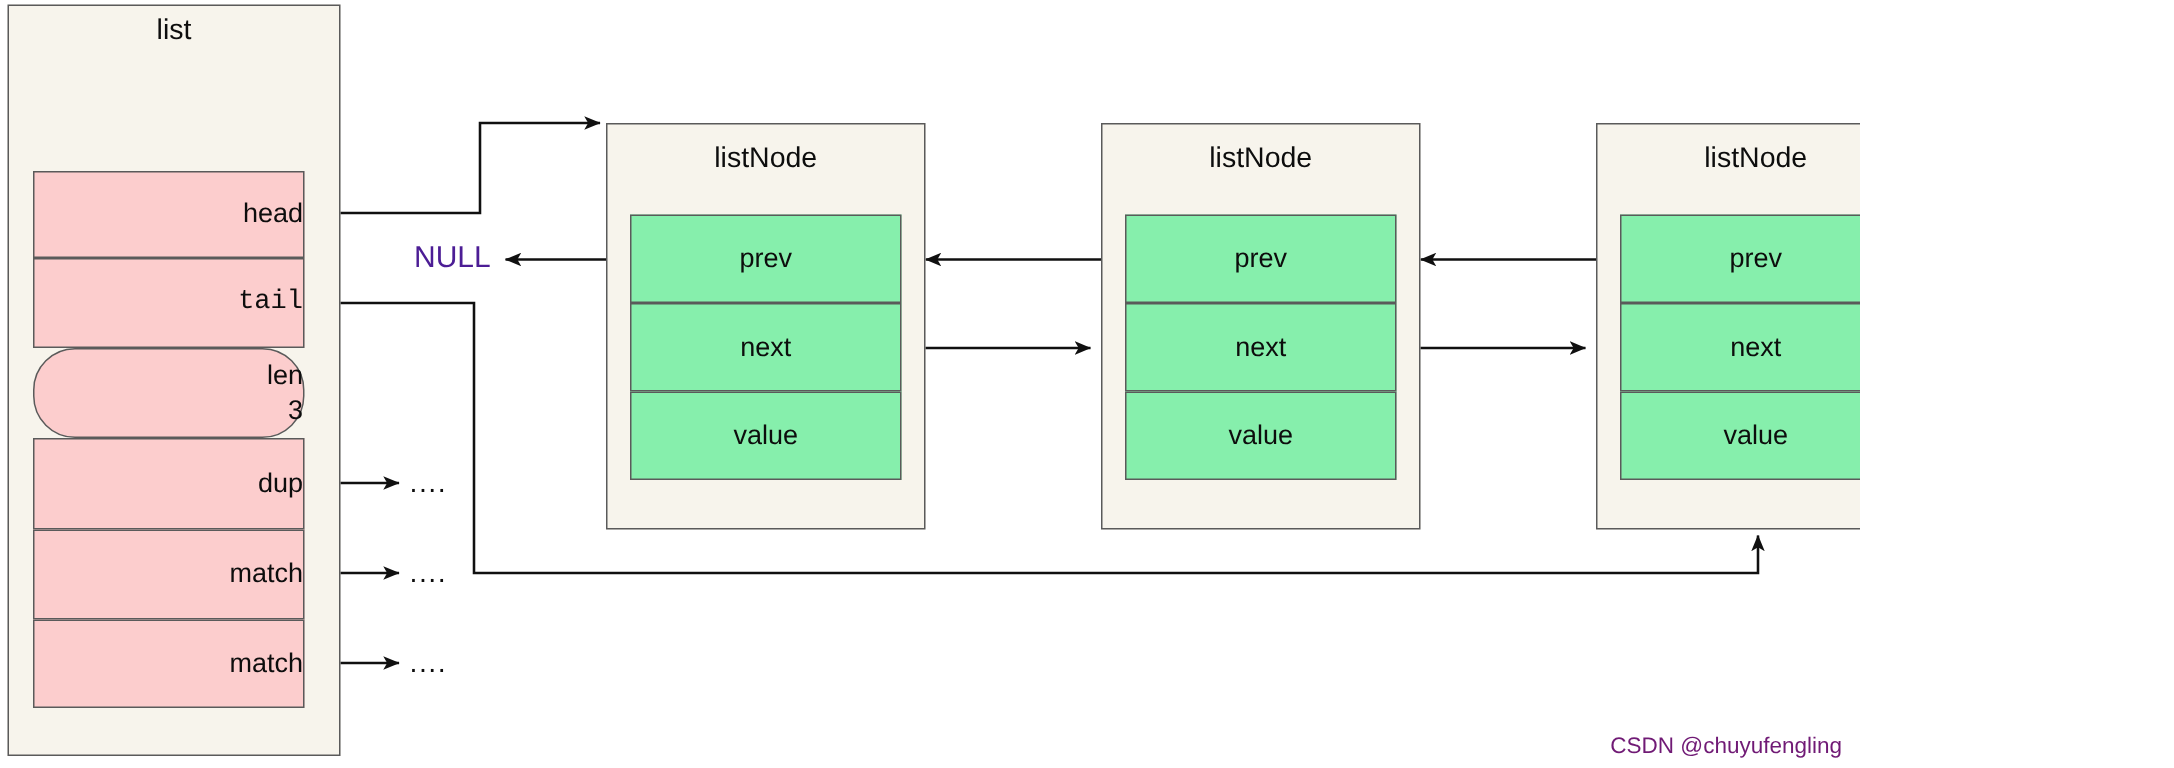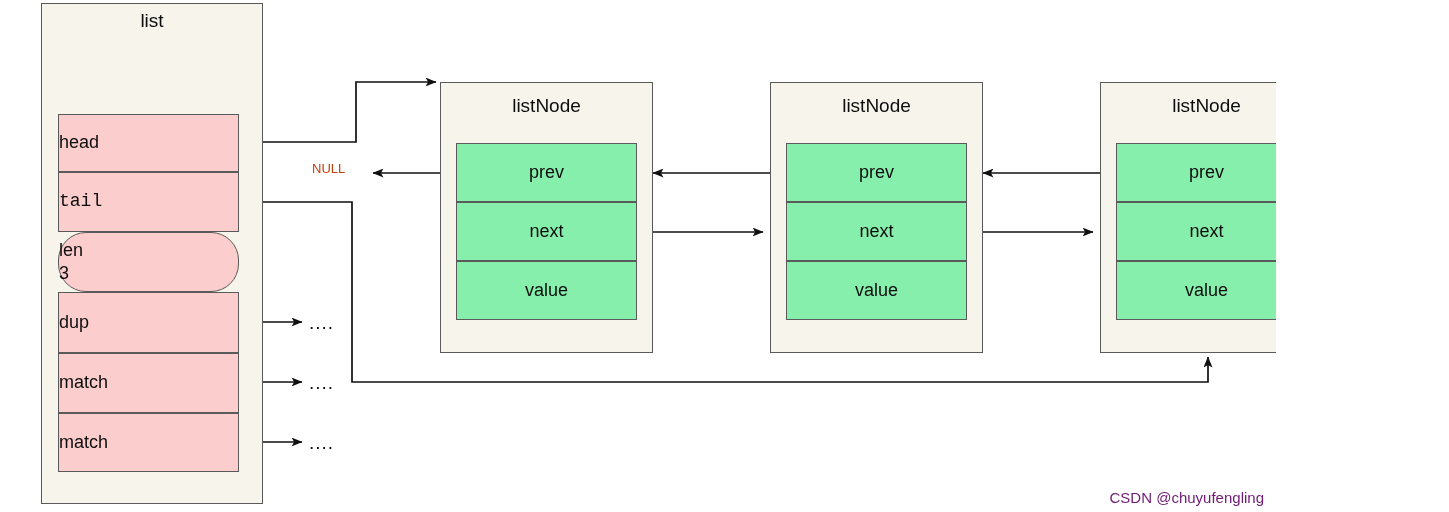--- a/index.html
+++ b/index.html
@@ -7,21 +7,20 @@
     padding: 0;
     background: #ffffff;
   }
   #canvas {
     position: relative;
     width: 1240px;
     height: 512px;
     background: #ffffff;
     font-family: "Liberation Sans", sans-serif;
     overflow: hidden;
-    margin-left: 36px;
   }
   svg.wires {
     position: absolute;
     left: 0;
     top: 0;
     width: 1449px;
     height: 512px;
     pointer-events: none;
   }
   
@@ -46,21 +45,21 @@
   }
   .field {
     position: absolute;
     left: 22px;
     width: 181px;
     background: #FCCDCD;
     border: 1.4px solid #5a5a5a;
     box-sizing: border-box;
     display: flex;
     flex-direction: column;
-    align-items: flex-start;
+    align-items: flex-end;
     justify-content: center;
     font-size: 18px;
     color: #0d0d0d;
     line-height: 1.28;
   }
   
   .node-box {
     position: absolute;
     top: 82px;
     width: 213px;
@@ -86,22 +85,22 @@
     box-sizing: border-box;
     display: flex;
     align-items: center;
     justify-content: center;
     font-size: 18px;
     color: #0d0d0d;
   }
   
   .label {
     position: absolute;
-    font-size: 13px;
-    color: #c2410c;
+    font-size: 20px;
+    color: #4c1d95;
     white-space: nowrap;
   }
   .dots {
     position: absolute;
     font-size: 19px;
     color: #0d0d0d;
     letter-spacing: 1px;
     white-space: nowrap;
   }
   .watermark {

